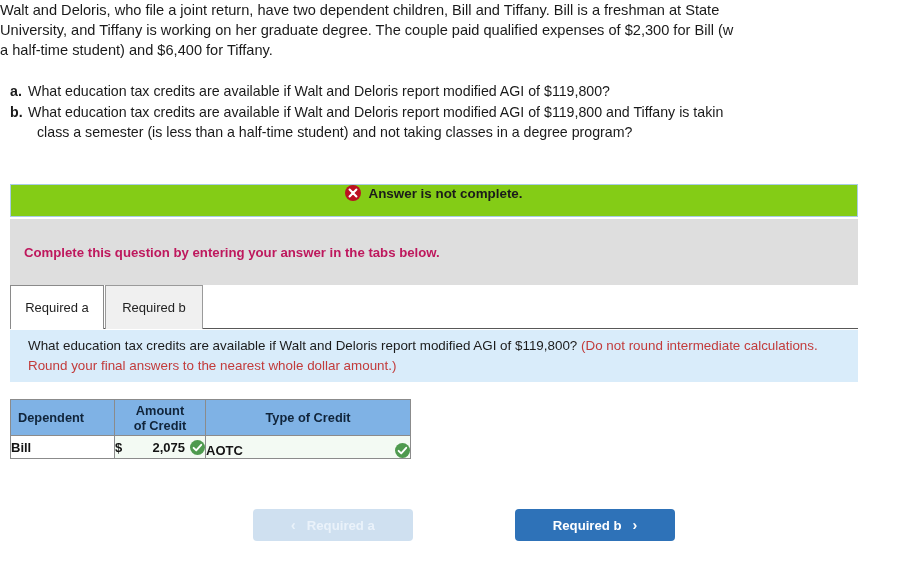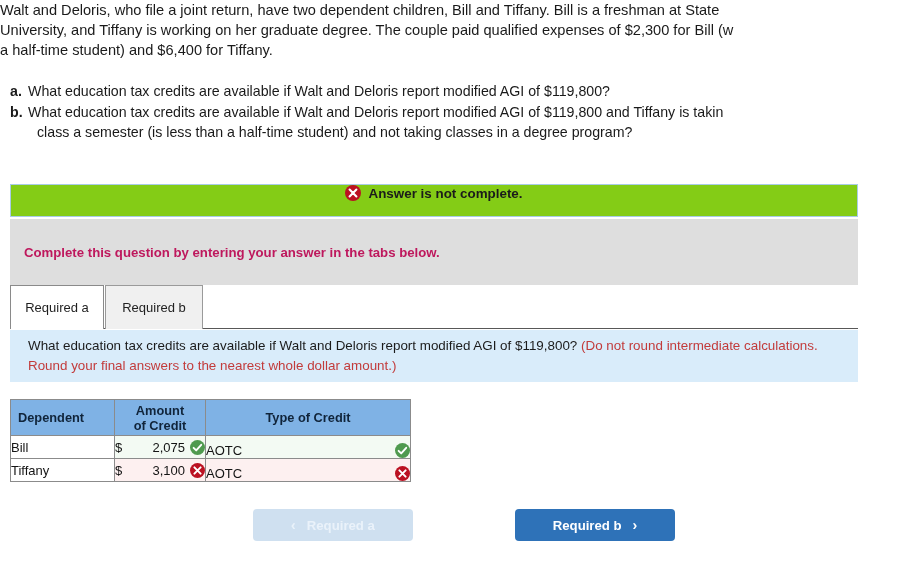--- a/index.html
+++ b/index.html
@@ -197,21 +197,21 @@
     color: #10243a;
     font-weight: bold;
     height: 36px;
     line-height: 15px;
     font-size: 12.8px;
   }
   .th-dependent { width: 104px; text-align: left !important; padding-left: 7px !important; }
   .th-amount    { width: 91px; }
   .th-type      { width: 205px; }
 
-  .answer-table tbody tr { height: 23px; }
+  .answer-table tbody tr { height: 23px; font-weight: bold; }
   .cell-name {
     padding-left: 6px;
     font-size: 13px;
     color: #141414;
     background: #ffffff;
   }
   .cell-amount {
     padding: 0 5px 0 5px;
     background: #ffffff;
   }
@@ -362,44 +362,20 @@
           <span class="type-value">AOTC</span>
           <span class="ic ic-ok">
             <svg width="15" height="15" viewBox="0 0 15 15" aria-hidden="true">
               <path d="M3.6 7.8 L6.2 10.4 L11.2 4.8" fill="none" stroke="#ffffff" stroke-width="1.9" stroke-linecap="round" stroke-linejoin="round"></path>
             </svg>
           </span>
         </div>
       </td>
     </tr>
 
-    <tr class="row-wrong">
-      <td class="cell-name">Tiffany</td>
-      <td class="cell-amount">
-        <div class="amount-inner">
-          <span class="amount-dollar">$</span>
-          <span class="amount-value">3,100</span>
-          <span class="ic ic-x">
-            <svg width="15" height="15" viewBox="0 0 15 15" aria-hidden="true">
-              <path d="M4.4 4.4 L10.6 10.6 M10.6 4.4 L4.4 10.6" stroke="#ffffff" stroke-width="2" stroke-linecap="round"></path>
-            </svg>
-          </span>
-        </div>
-      </td>
-      <td class="cell-type">
-        <div class="type-inner">
-          <span class="type-value">AOTC</span>
-          <span class="ic ic-x">
-            <svg width="15" height="15" viewBox="0 0 15 15" aria-hidden="true">
-              <path d="M4.4 4.4 L10.6 10.6 M10.6 4.4 L4.4 10.6" stroke="#ffffff" stroke-width="2" stroke-linecap="round"></path>
-            </svg>
-          </span>
-        </div>
-      </td>
-    </tr>
 
 
   </tbody>
 </table>
 
 <div class="nav-buttons">
   <button class="nav-btn prev">
     <span class="chev">‹</span>
     <span>Required a</span>
   </button>

